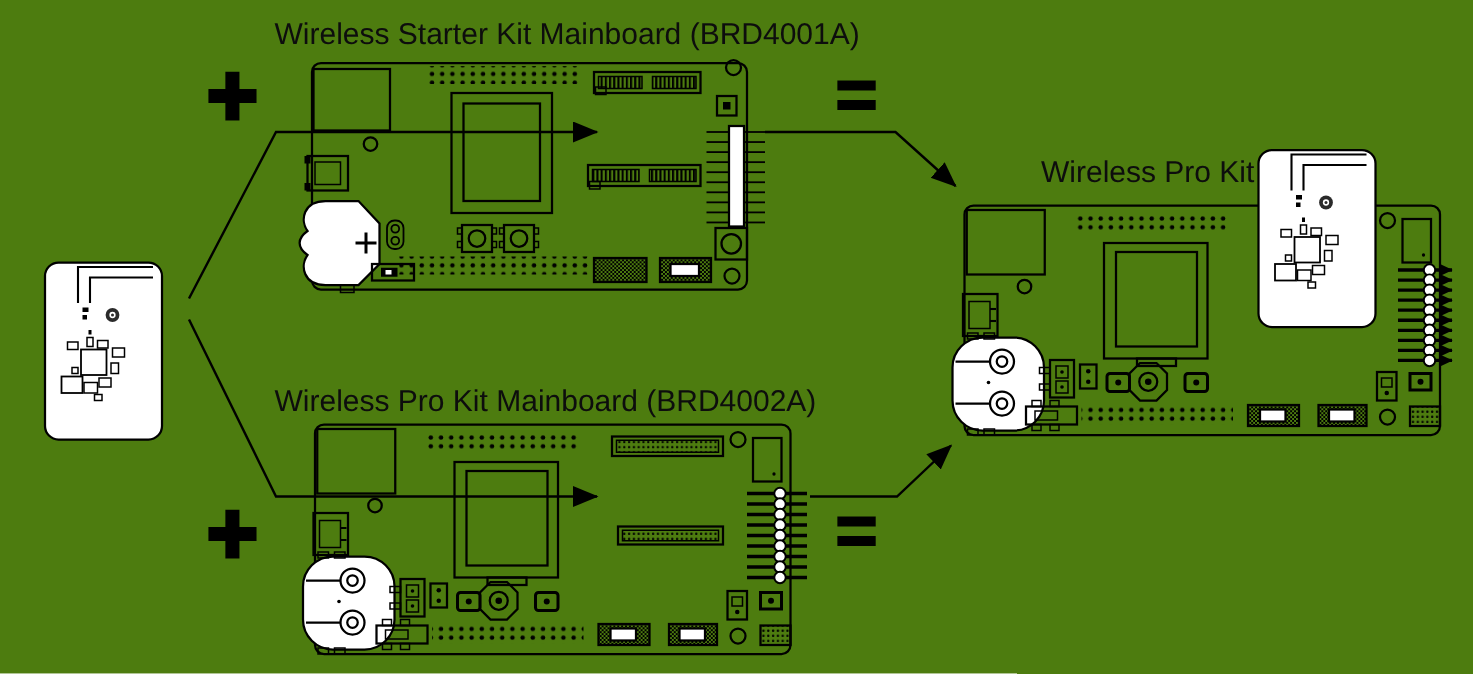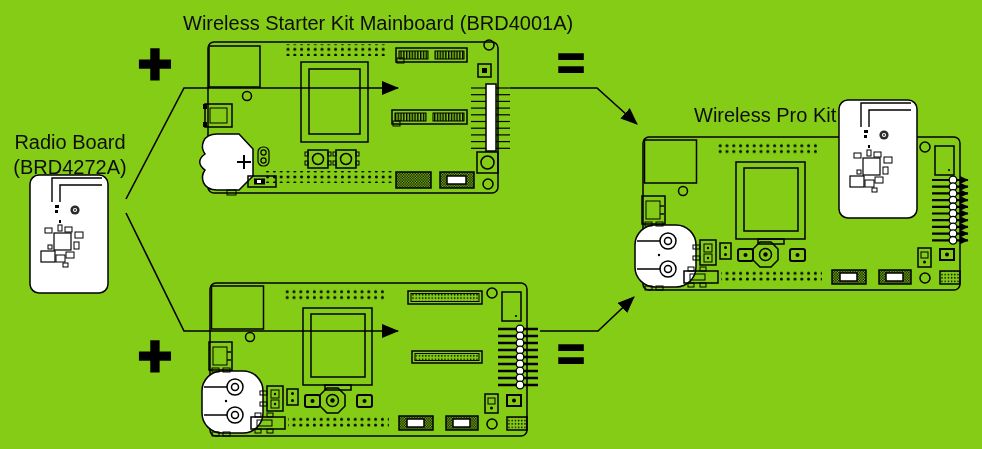--- a/index.html
+++ b/index.html
@@ -1,17 +1,17 @@
 <!DOCTYPE html>
 <html><head>
 <meta charset="utf-8">
 <style>
   html,body{margin:0;padding:0;background:#fff;}
   .stage{
-    position:relative;width:982px;height:449px;background:#84cc16;overflow:hidden;
+    position:relative;width:982px;height:449px;background:#4d7c0f;overflow:hidden;
     font-family:"Liberation Sans","DejaVu Sans",sans-serif;color:#000;
   }
   .lbl{position:absolute;font-size:20px;line-height:24px;color:#0d0d0d;white-space:nowrap;}
   .lbl2{position:absolute;font-size:20px;line-height:25px;color:#0d0d0d;text-align:center;width:132px;}
   .op{
     position:absolute;display:flex;align-items:center;justify-content:center;
     font-weight:700;color:#000;
   }
   .op.plus{width:46px;height:46px;font-size:58px;-webkit-text-stroke:3px #000;}
   .op.eq{width:46px;height:46px;font-size:48px;-webkit-text-stroke:1.5px #000;}
@@ -338,25 +338,22 @@
     <g stroke="#000" stroke-width="1.6" fill="none">
       <path d="M126,199 L184,88 H398" marker-end="url(#mA)"></path>
       <path d="M126,213 L184,331 H398" marker-end="url(#mA)"></path>
       <path d="M510,88 H597 L637,124" marker-end="url(#mA)"></path>
       <path d="M540,331 H598 L634,297" marker-end="url(#mA)"></path>
     </g>
   </svg>
 
   <div class="lbl" style="left:183px;top:11px;">Wireless Starter Kit Mainboard (BRD4001A)</div>
 
-  <div class="lbl2" style="left:4px;top:130px;">
-    <div>Radio Board</div>
-    <div>(BRD4272A)</div>
-  </div>
-
+
+  <div class="lbl" style="left:183px;top:256px;">Wireless Pro Kit Mainboard (BRD4002A)</div>
 
   <div class="lbl" style="left:694px;top:103px;">Wireless Pro Kit</div>
 
   <div class="op plus" style="left:132px;top:40px;">+</div>
   <div class="op plus" style="left:132px;top:332px;">+</div>
   <div class="op eq" style="left:548px;top:40px;">=</div>
   <div class="op eq" style="left:548px;top:331px;">=</div>
 
 </div>
 

